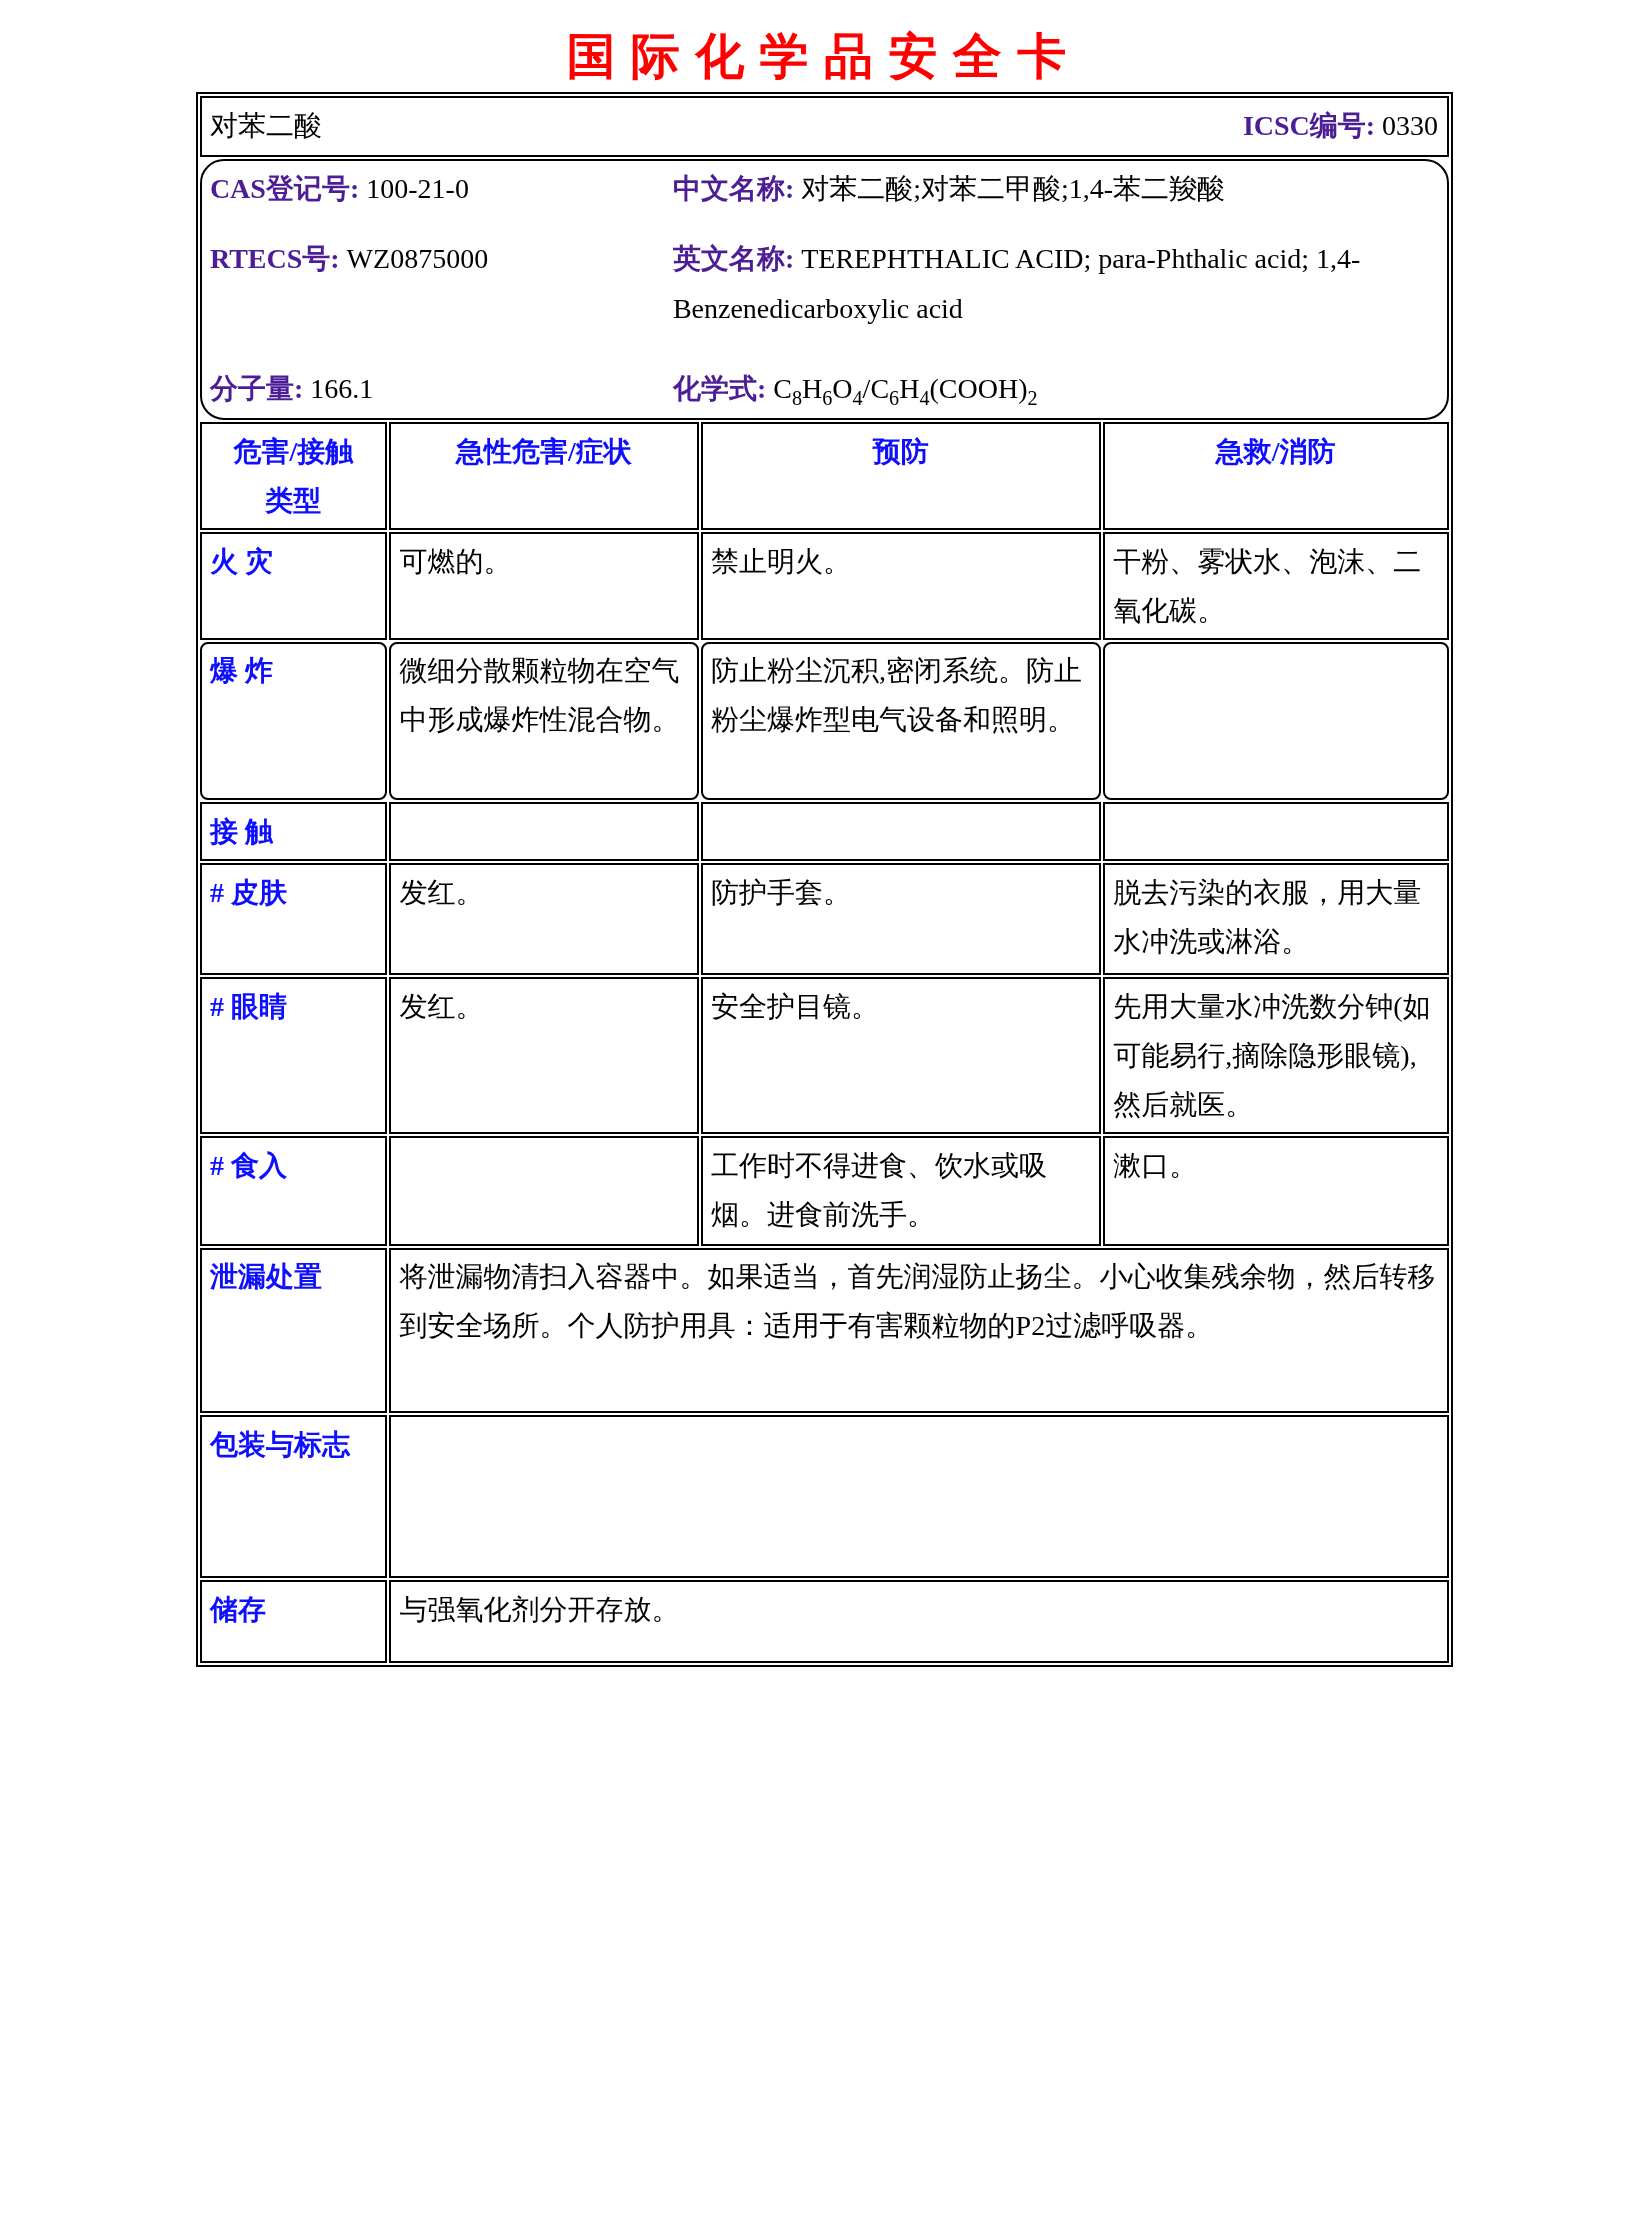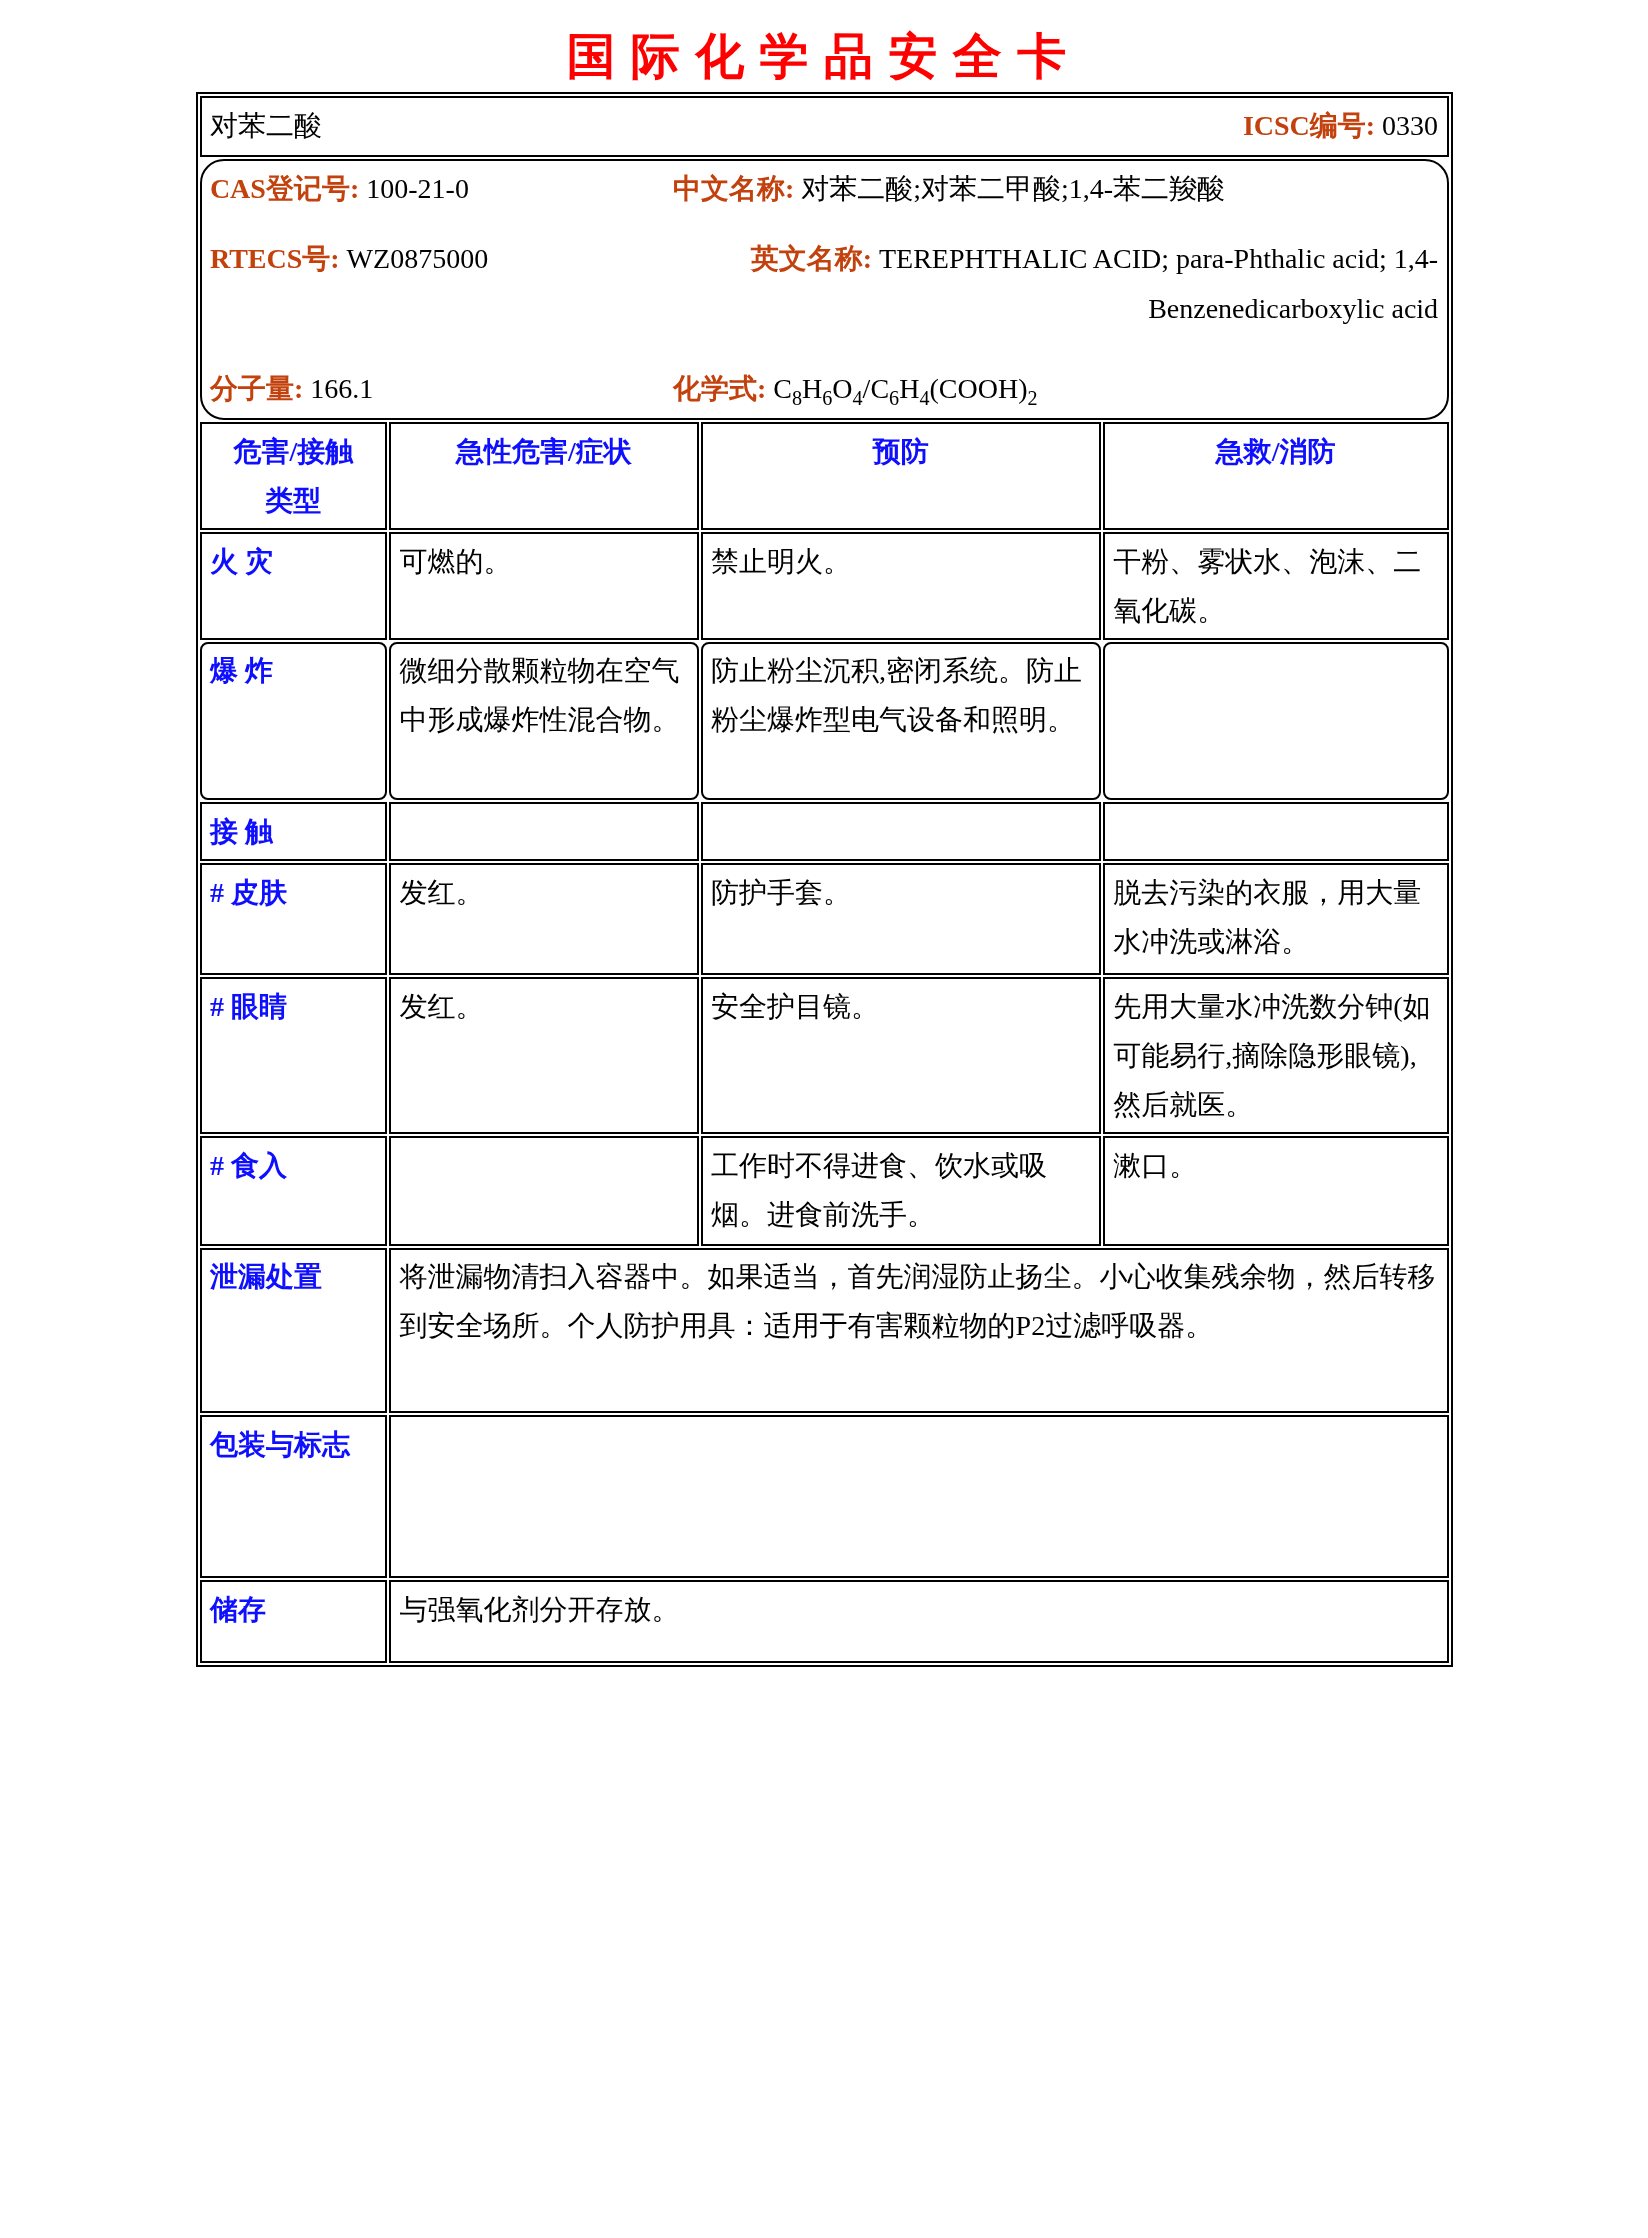--- a/index.html
+++ b/index.html
@@ -34,38 +34,38 @@
   }
   table.card td {
     border: 2.1px solid #000000;
     padding: 2.8px 8.4px;
     font-size: 28px;
     line-height: 1.75;
     vertical-align: top;
     overflow: hidden;
     word-break: break-word;
   }
-  .blue { color: #c2410c; font-weight: bold; }
+  .blue { color: #4c1d95; font-weight: bold; }
   .val  { color: #000000; font-weight: normal; }
 
   
   td.titlebar { vertical-align: middle; height: 51px; }
   .titlebar-flex { display: flex; justify-content: space-between; }
 
   
   td.infocell { height: 232px; border-radius: 24px; }
   .info-grid {
     display: grid;
     grid-template-columns: 456px 1fr;
     column-gap: 7px;
     row-gap: 21px;
     align-items: start;
   }
   .info-item { min-height: 44px; }
-  .en-name { line-height: 1.8; text-align: right; }
+  .en-name { line-height: 1.8; }
   .bottom-row { margin-top: 8.4px; }
   sub { font-size: 0.72em; }
 
   
   td.hdr {
     color: #0f0fff;
     font-weight: bold;
     text-align: center;
     vertical-align: middle;
     height: 83px;

